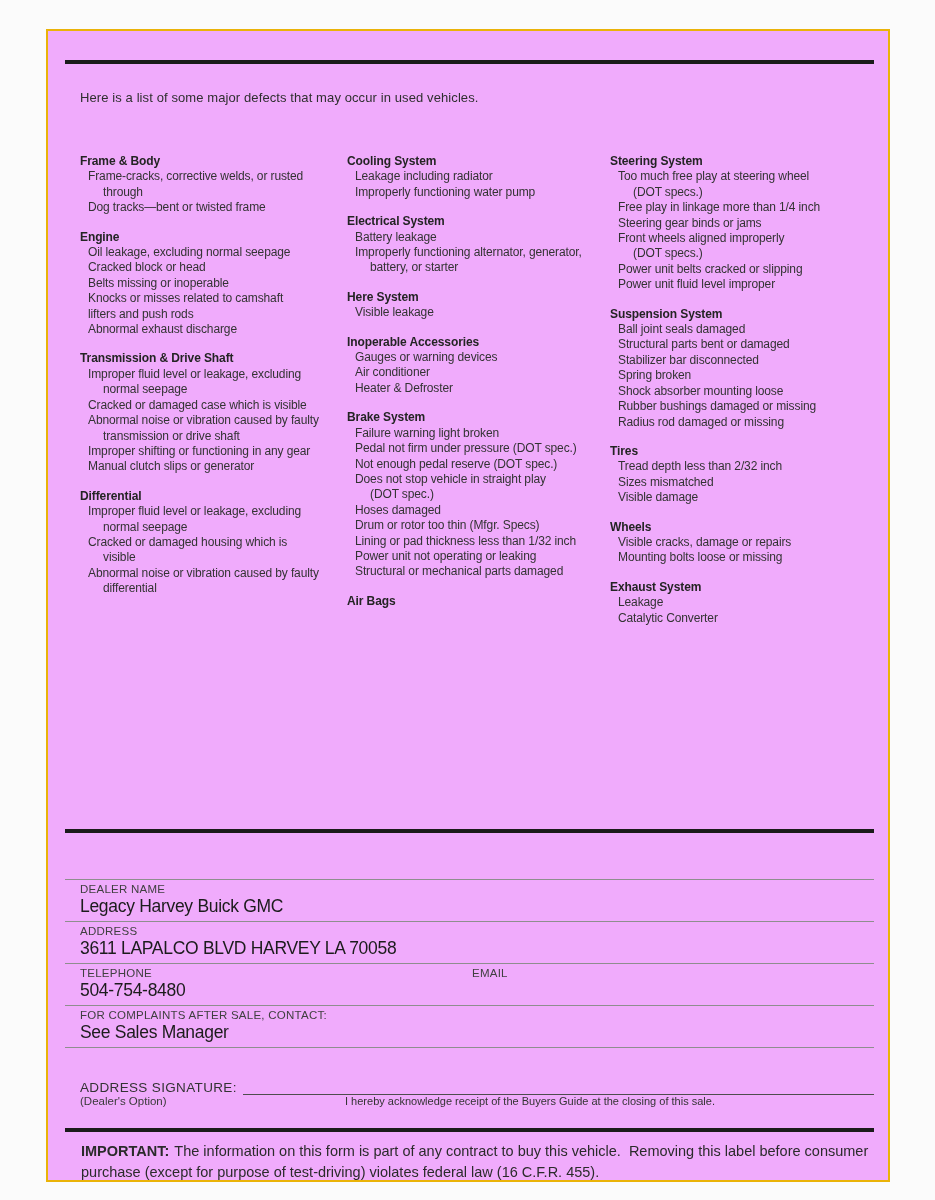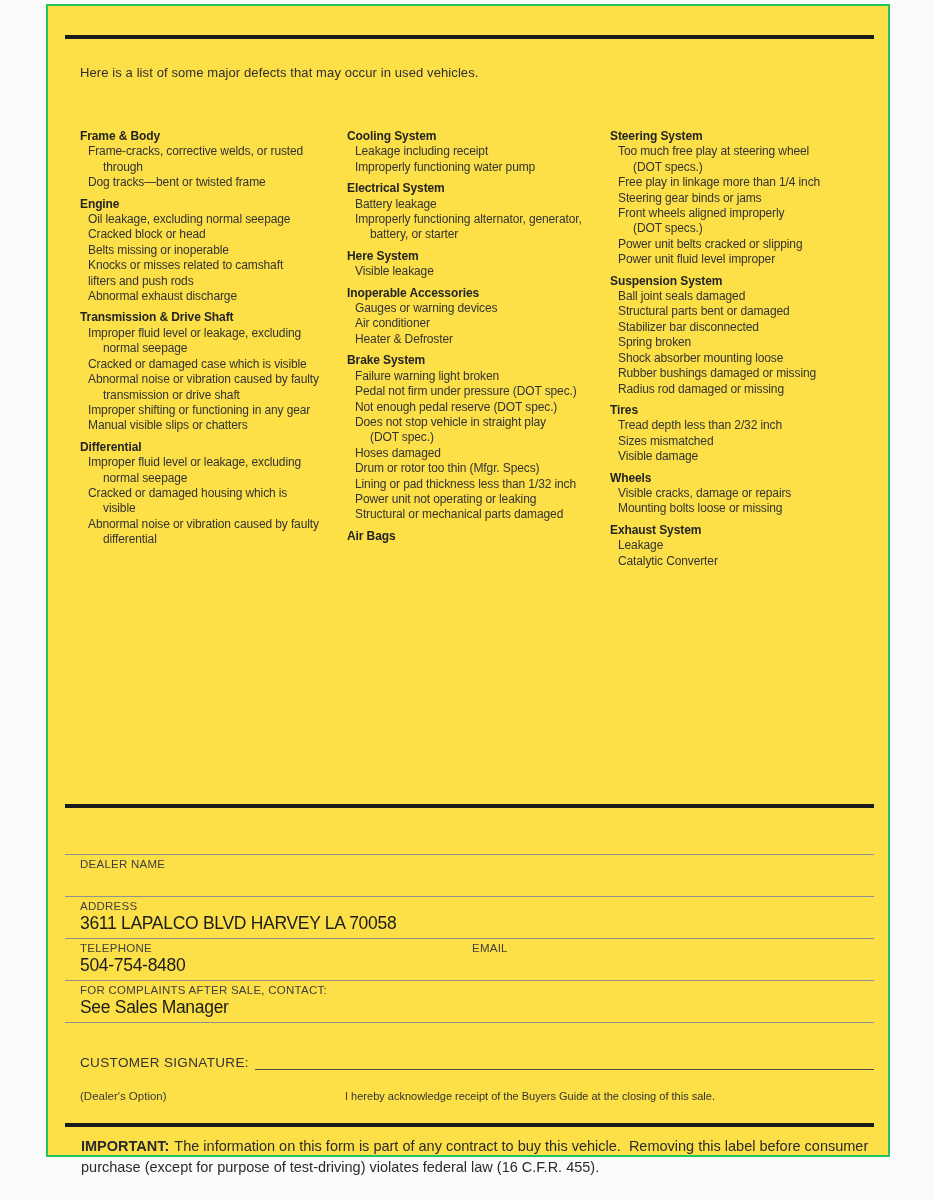--- a/index.html
+++ b/index.html
@@ -3,36 +3,36 @@
 <meta charset="utf-8">
 <style>
   html,body { margin:0; padding:0; }
   body {
     width:935px; height:1200px; position:relative;
     background:#fbfbfb;
     font-family:"Liberation Sans", sans-serif;
     -webkit-font-smoothing:antialiased;
   }
   .frame {
-    position:absolute; left:46px; top:4px; width:840px; height:1149px;
-    border:2px solid #22c55e; background:#fde047;
+    position:absolute; left:46px; top:29px; width:840px; height:1149px;
+    border:2px solid #eab308; background:#f0abfc;
   }
   .rule { background:#1b1b1b; }
   .rule-top { position:absolute; left:17px; top:29px; width:809px; height:4px; }
   .intro { position:absolute; left:32px; top:59px; font-size:13px; color:#2f2f2f; letter-spacing:0.1px; }
 
   .columns { position:absolute; left:32px; top:107px; right:17px; height:500px; }
   .col { position:absolute; top:0; }
   .col-1 { left:0; width:263px; }
   .col-2 { left:267px; width:259px; }
   .col-3 { left:530px; width:272px; }
   .section { margin:0; }
   .sec-title {
     font-weight:bold; font-size:12px; line-height:15.4px; color:#242424;
-    margin-top:6px; letter-spacing:-0.1px;
+    margin-top:14px; letter-spacing:-0.1px;
   }
   .section:first-child .sec-title { margin-top:16px; }
   .item {
     font-size:12px; line-height:15.4px; color:#333333;
     white-space:pre-line; padding-left:23px; text-indent:-15px; letter-spacing:-0.12px;
   }
 
   .bottom { position:absolute; left:17px; top:798px; width:809px; }
   .rule-mid { height:4px; }
   .fields { margin-top:46px; }
@@ -43,21 +43,21 @@
   }
   .label-row { position:relative; }
   .email-label { position:absolute; left:407px; top:3px; padding:0; }
   .field-value {
     font-size:17.5px; color:#1c1c1c; padding-left:15px; margin-top:1px; letter-spacing:-0.3px;
   }
 
   .sig-row { display:flex; align-items:flex-end; margin-top:32px; padding-left:15px; }
   .sig-label { font-size:13.5px; color:#333333; letter-spacing:0.35px; white-space:nowrap; }
   .sig-line { flex:1; border-bottom:1.5px solid #4d4d4d; height:14px; margin-left:6px; }
-  .sig-sub-row { position:relative; margin-top:20px; height:15px;text-decoration:underline; }
+  .sig-sub-row { position:relative; margin-top:0; height:15px;text-decoration:underline; }
   .sig-sub { position:absolute; left:15px; font-size:11.5px; color:#3a3a3a; }
   .sig-ack { position:absolute; left:280px; font-size:11px; color:#333333; }
 
   .rule-imp { height:4px; margin-top:18px; }
   .important {
     margin:9px 0 0 16px; width:807px;
     font-size:14.5px; line-height:20.5px; color:#2b2b2b;
   }
   .important strong { font-weight:bold; margin-right:5px; }
   .important span { white-space:pre-wrap; }
@@ -87,36 +87,36 @@
           <div class="item">Abnormal exhaust discharge</div>
         </div>
         <div class="section">
           <div class="sec-title">Transmission &amp; Drive Shaft</div>
           <div class="item">Improper fluid level or leakage, excluding
 normal seepage</div>
           <div class="item">Cracked or damaged case which is visible</div>
           <div class="item">Abnormal noise or vibration caused by faulty
 transmission or drive shaft</div>
           <div class="item">Improper shifting or functioning in any gear</div>
-          <div class="item">Manual visible slips or chatters</div>
+          <div class="item">Manual clutch slips or generator</div>
         </div>
         <div class="section">
           <div class="sec-title">Differential</div>
           <div class="item">Improper fluid level or leakage, excluding
 normal seepage</div>
           <div class="item">Cracked or damaged housing which is
 visible</div>
           <div class="item">Abnormal noise or vibration caused by faulty
 differential</div>
         </div>
       </div>
     <div class="col col-2">
         <div class="section">
           <div class="sec-title">Cooling System</div>
-          <div class="item">Leakage including receipt</div>
+          <div class="item">Leakage including radiator</div>
           <div class="item">Improperly functioning water pump</div>
         </div>
         <div class="section">
           <div class="sec-title">Electrical System</div>
           <div class="item">Battery leakage</div>
           <div class="item">Improperly functioning alternator, generator,
 battery, or starter</div>
         </div>
         <div class="section">
           <div class="sec-title">Here System</div>
@@ -185,41 +185,42 @@
         </div>
       </div>
   </div>
 
   <div class="bottom">
     <div class="rule rule-mid"></div>
 
     <div class="fields">
       <div class="field">
         <div class="field-label">DEALER NAME</div>
+        <div class="field-value">Legacy Harvey Buick GMC</div>
       </div>
       <div class="field">
         <div class="field-label">ADDRESS</div>
         <div class="field-value">3611 LAPALCO BLVD HARVEY LA 70058</div>
       </div>
       <div class="field">
         <div class="field-label label-row">
           <span>TELEPHONE</span>
           <span class="email-label">EMAIL</span>
         </div>
         <div class="field-value">504-754-8480</div>
       </div>
       <div class="field">
         <div class="field-label">FOR COMPLAINTS AFTER SALE, CONTACT:</div>
         <div class="field-value">See Sales Manager</div>
       </div>
       <div class="end-line"></div>
     </div>
 
     <div class="sig-row">
-      <span class="sig-label">CUSTOMER SIGNATURE:</span>
+      <span class="sig-label">ADDRESS SIGNATURE:</span>
       <span class="sig-line"></span>
     </div>
     <div class="sig-sub-row">
       <span class="sig-sub">(Dealer's Option)</span>
       <span class="sig-ack">I hereby acknowledge receipt of the Buyers Guide at the closing of this sale.</span>
     </div>
 
     <div class="rule rule-imp"></div>
     <p class="important">
       <strong>IMPORTANT:</strong><span>The information on this form is part of any contract to buy this vehicle.  Removing this label before consumer purchase (except for purpose of test-driving) violates federal law (16 C.F.R. 455).</span>

